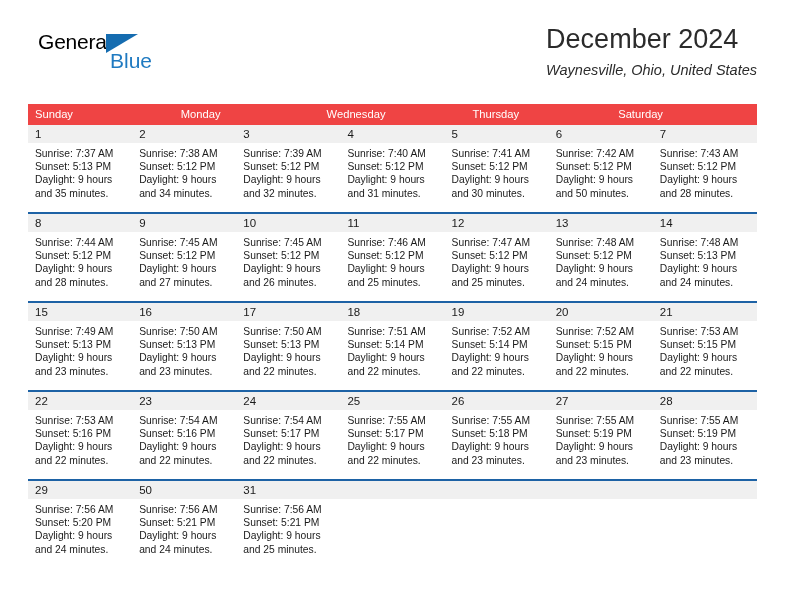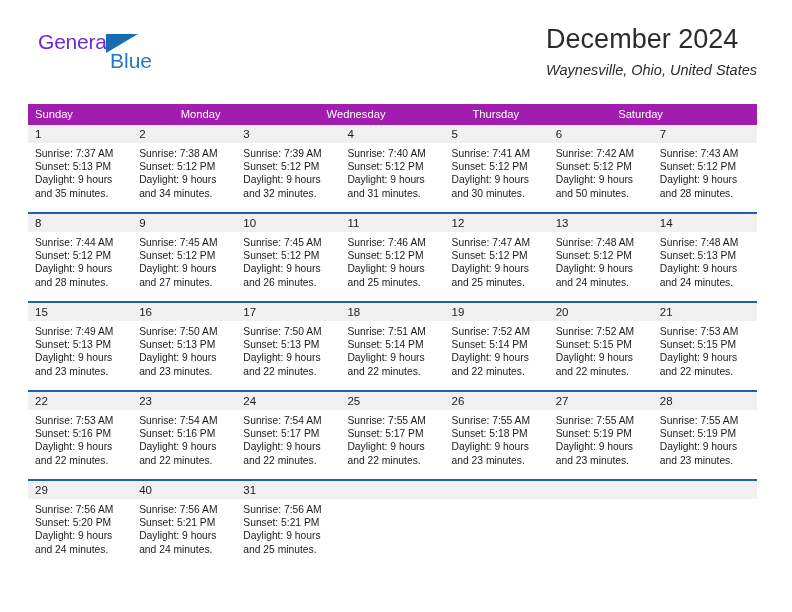--- a/index.html
+++ b/index.html
@@ -31,21 +31,21 @@
     top: 30px;
     width: 120px;
     height: 48px;
   }
   .logo-general {
     position: absolute;
     left: 0;
     top: 0;
     font-size: 21px;
     letter-spacing: -0.2px;
-    color: #6d28d9;
+    color: #000000;
     font-family: "Liberation Sans", sans-serif;
   }
   .logo-tri {
     position: absolute;
     left: 68px;
     top: 4px;
     width: 0;
     height: 0;
     border-left: 32px solid #156cb0;
     border-bottom: 19px solid transparent;
@@ -81,21 +81,21 @@
 
   
   .calendar {
     position: absolute;
     left: 28px;
     top: 104px;
     width: 729px;
   }
   .weekday-row {
     display: flex;
-    background: #a21caf;
+    background: #ef4444;
     height: 21px;
   }
   .weekday {
     flex: 1 1 0;
     color: #ffffff;
     font-size: 11.2px;
     line-height: 21px;
     padding-left: 7px;
     white-space: nowrap;
     overflow: hidden;
@@ -430,21 +430,21 @@
       <div class="cell">
         <div class="daynum">29</div>
         <div class="info">
           <div>Sunrise: 7:56 AM</div>
           <div>Sunset: 5:20 PM</div>
           <div>Daylight: 9 hours</div>
           <div>and 24 minutes.</div>
         </div>
       </div>
       <div class="cell">
-        <div class="daynum">40</div>
+        <div class="daynum">50</div>
         <div class="info">
           <div>Sunrise: 7:56 AM</div>
           <div>Sunset: 5:21 PM</div>
           <div>Daylight: 9 hours</div>
           <div>and 24 minutes.</div>
         </div>
       </div>
       <div class="cell">
         <div class="daynum">31</div>
         <div class="info">

